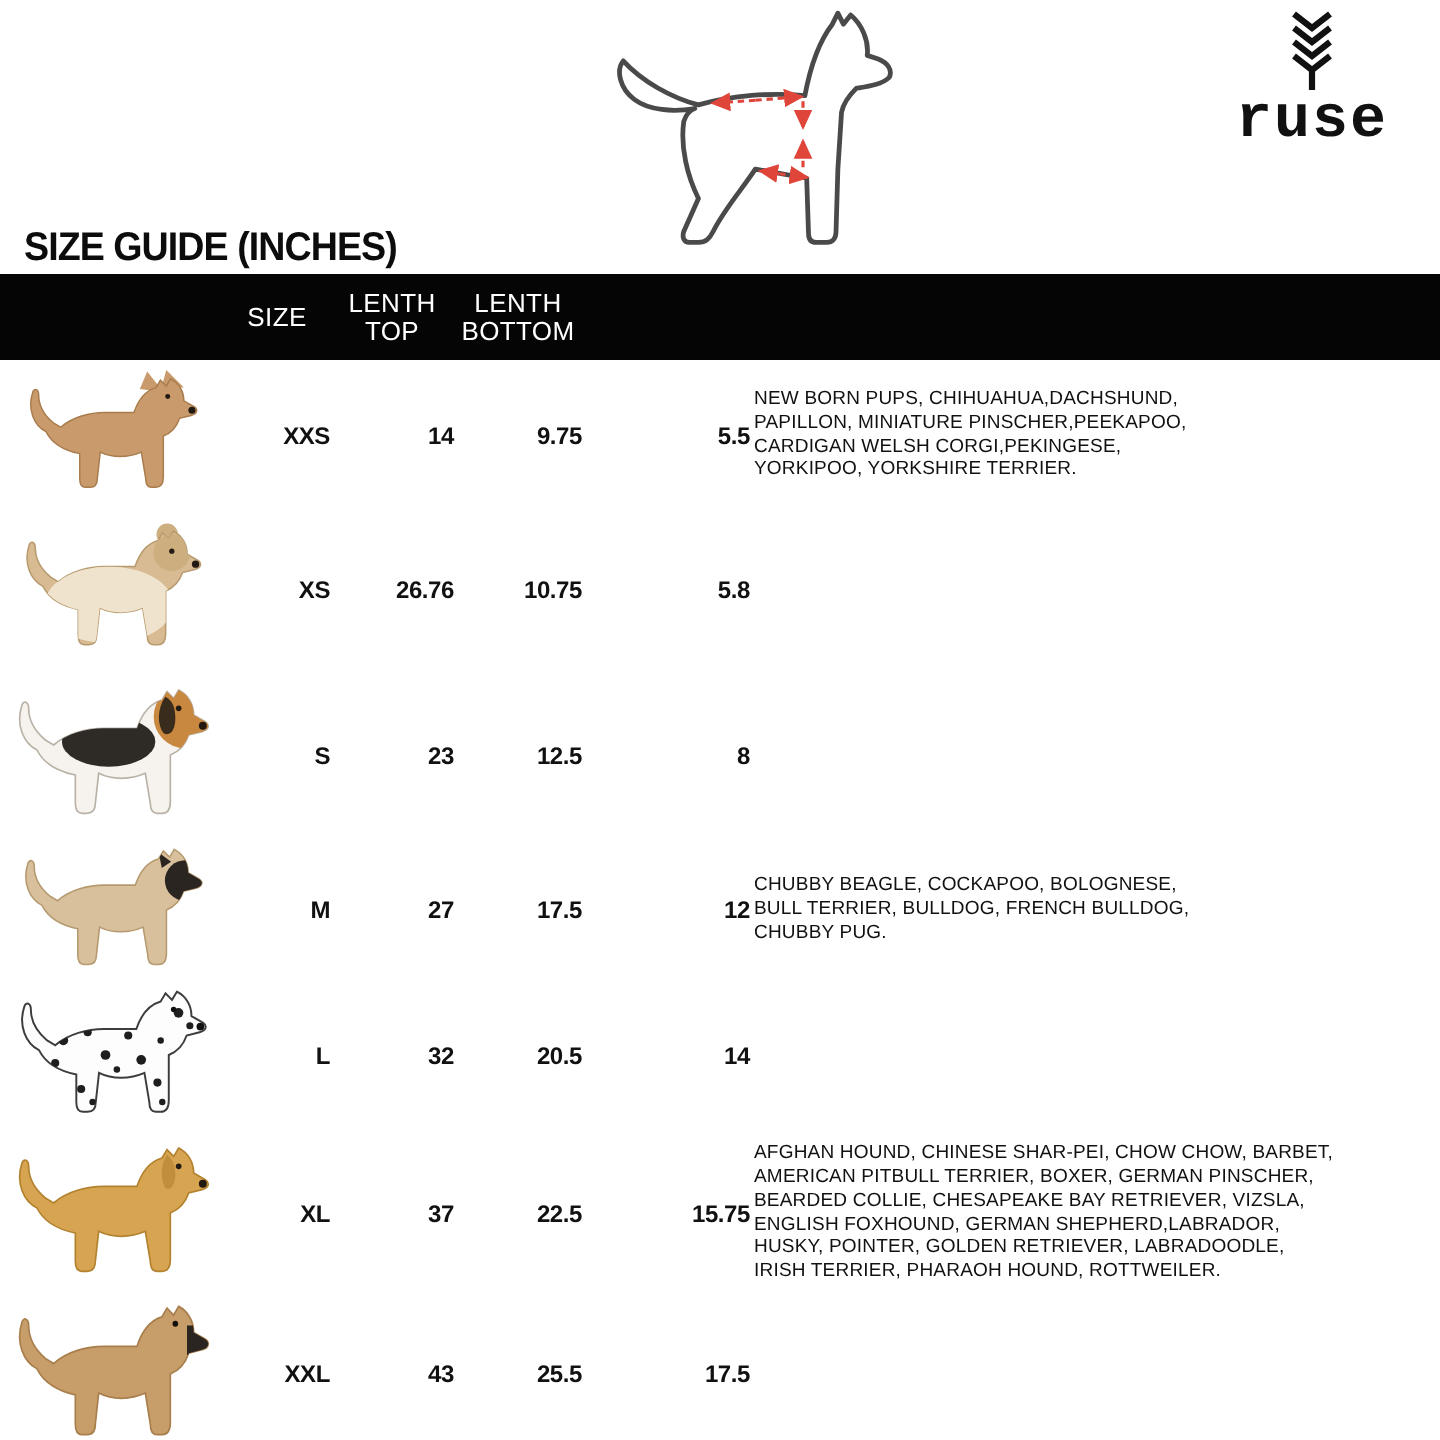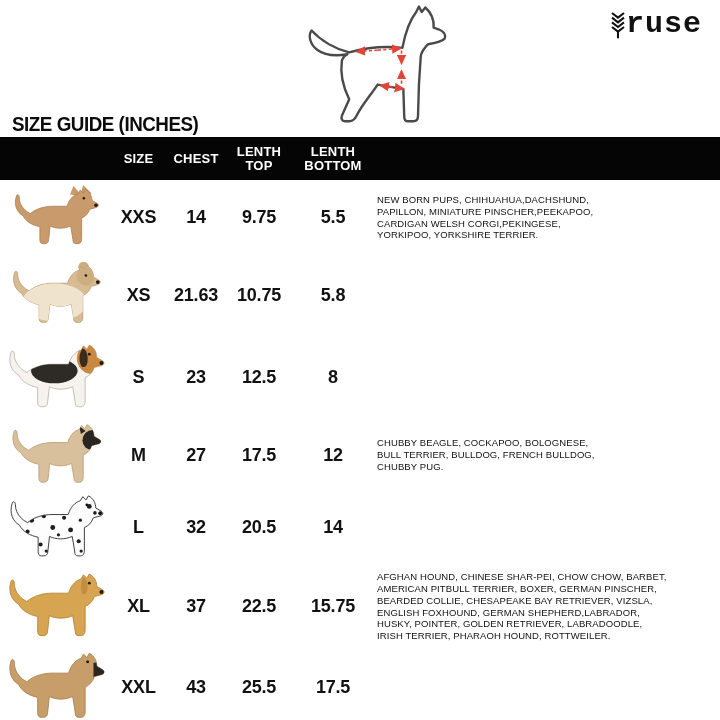--- a/index.html
+++ b/index.html
@@ -3,34 +3,34 @@
 <meta charset="utf-8">
 <style>
   * { margin:0; padding:0; box-sizing:border-box; }
   html,body { background:#fff; }
   body { font-family:"Liberation Sans","DejaVu Sans",sans-serif; color:#111; }
   .page { position:relative; width:720px; height:720px; background:#fff; overflow:hidden; }
 
   
   .top { position:relative; height:137px; }
   .diagram { position:absolute; left:283px; top:2px; }
-  .brand { position:absolute; right:18px; top:4px; width:92px; display:flex; flex-direction:row; align-items:center; }
+  .brand { position:absolute; right:18px; top:4px; width:92px; display:flex; flex-direction:column; align-items:center; }
   .brand-name { font-family:"Liberation Mono","DejaVu Sans Mono",monospace; font-weight:bold; font-size:30px; letter-spacing:1px; color:#111; margin-top:-2px; }
   .title { position:absolute; left:12px; bottom:1px; font-size:20px; font-weight:bold; letter-spacing:-0.5px; transform:scaleX(0.94); transform-origin:left center; white-space:nowrap; color:#0c0c0c; }
 
   
   .grid { display:grid; grid-template-columns:112px 53px 62px 64px 84px 1fr; }
   .hdr-bar { height:43px; background:#050505; }
   .hcell { display:flex; align-items:center; justify-content:center; text-align:center;
-           color:#fff; font-weight:bold; font-size:13px; line-height:14px; letter-spacing:0.2px; }
+           color:#fff; font-weight:normal; font-size:13px; line-height:14px; letter-spacing:0.2px; }
 
   .row { align-items:center; }
   .r0{height:75px} .r1{height:80px} .r2{height:85px} .r3{height:70px} .r4{height:75px} .r5{height:83px} .r6{height:72px}
   .cell-img { display:flex; align-items:center; justify-content:center; }
-  .cell-num { text-align:center; font-size:18px; font-weight:bold; letter-spacing:-0.2px; }
+  .cell-num { text-align:right; font-size:12px; font-weight:bold; letter-spacing:-0.2px; }
   .cell-breeds { font-size:9.5px; font-weight:normal; line-height:11.7px; padding-left:2px; padding-right:6px; letter-spacing:0.1px; }
   .dog { display:block; }
 </style>
 </head>
 <body>
 
 <div class="page">
 
   <div class="top">
 
@@ -75,21 +75,20 @@
       </svg>
       <div class="brand-name">ruse</div>
     </div>
 
     <h1 class="title">SIZE GUIDE (INCHES)</h1>
   </div>
 
   <div class="grid hdr-bar">
     <div class="hcell"></div>
     <div class="hcell">SIZE</div>
-    <div class="hcell">CHEST</div>
     <div class="hcell">LENTH<br>TOP</div>
     <div class="hcell">LENTH<br>BOTTOM</div>
   </div>
 
   <div class="grid row r0">
     <div class="cell-img">
       <svg class="dog" width="88" height="66" viewBox="0 0 120 90">
         <polygon points="84,1 95,15 79,13" fill="#c99a6b"></polygon>
         <polygon points="97,0 109,12 94,11" fill="#c99a6b"></polygon>
         <path d="M15,42 C7,38 2,27 6,15 C7,12 10,13 10,17 C10,25 14,31 20,36 L25,39 C33,32 45,29 55,29 L75,29 C78,20 83,14 90,12 L93,7 L97,11 L100,6 C106,9 109,15 109,21 L116,25 C119,27 118,30 114,31 L106,33 C104,39 100,43 95,45 L95,73 C95,78 93,80 90,80 L87,80 C84,80 83,78 83,74 L80,56 C71,60 60,60 52,56 L50,74 C50,78 48,80 45,80 L42,80 C39,80 38,78 38,74 L38,57 C28,55 19,50 15,42 Z" fill="#c99a6b" stroke="#a97c4d" stroke-width="1"></path>
@@ -116,21 +115,21 @@
         <path d="M15,42 C7,38 2,27 6,15 C7,12 10,13 10,17 C10,25 14,31 20,36 L25,39 C33,32 45,29 55,29 L75,29 C78,20 83,14 90,12 L93,7 L97,11 L100,6 C106,9 109,15 109,21 L116,25 C119,27 118,30 114,31 L106,33 C104,39 100,43 95,45 L95,73 C95,78 93,80 90,80 L87,80 C84,80 83,78 83,74 L80,56 C71,60 60,60 52,56 L50,74 C50,78 48,80 45,80 L42,80 C39,80 38,78 38,74 L38,57 C28,55 19,50 15,42 Z" fill="#d8bb92" stroke="#b79a6e" stroke-width="1"></path>
         <g clip-path="url(#cp-lhasa)">
           <ellipse cx="58" cy="54" rx="42" ry="25" fill="#efe3cd"></ellipse>
           <circle cx="99" cy="20" r="12" fill="#cdae7f"></circle>
         </g>
         <circle cx="99" cy="19" r="1.7" fill="#221a12"></circle>
         <circle cx="114.5" cy="27.5" r="2.4" fill="#221a12"></circle>
       </svg>
     </div>
     <div class="cell-num">XS</div>
-    <div class="cell-num">21.63</div>
+    <div class="cell-num">26.76</div>
     <div class="cell-num">10.75</div>
     <div class="cell-num">5.8</div>
   </div>
 
   <div class="grid row r2">
     <div class="cell-img">
       <svg class="dog" width="100" height="75" viewBox="0 0 120 90">
         <defs>
             <clipPath id="cp-beagle">
               <path d="M15,42 C7,38 2,27 6,15 C7,12 10,13 10,17 C10,25 14,31 20,36 L25,39 C33,32 45,29 55,29 L75,29 C78,20 83,14 90,12 L93,7 L97,11 L100,6 C106,9 109,15 109,21 L116,25 C119,27 118,30 114,31 L106,33 C104,39 100,43 95,45 L95,73 C95,78 93,80 90,80 L87,80 C84,80 83,78 83,74 L80,56 C71,60 60,60 52,56 L50,74 C50,78 48,80 45,80 L42,80 C39,80 38,78 38,74 L38,57 C28,55 19,50 15,42 Z"></path>

